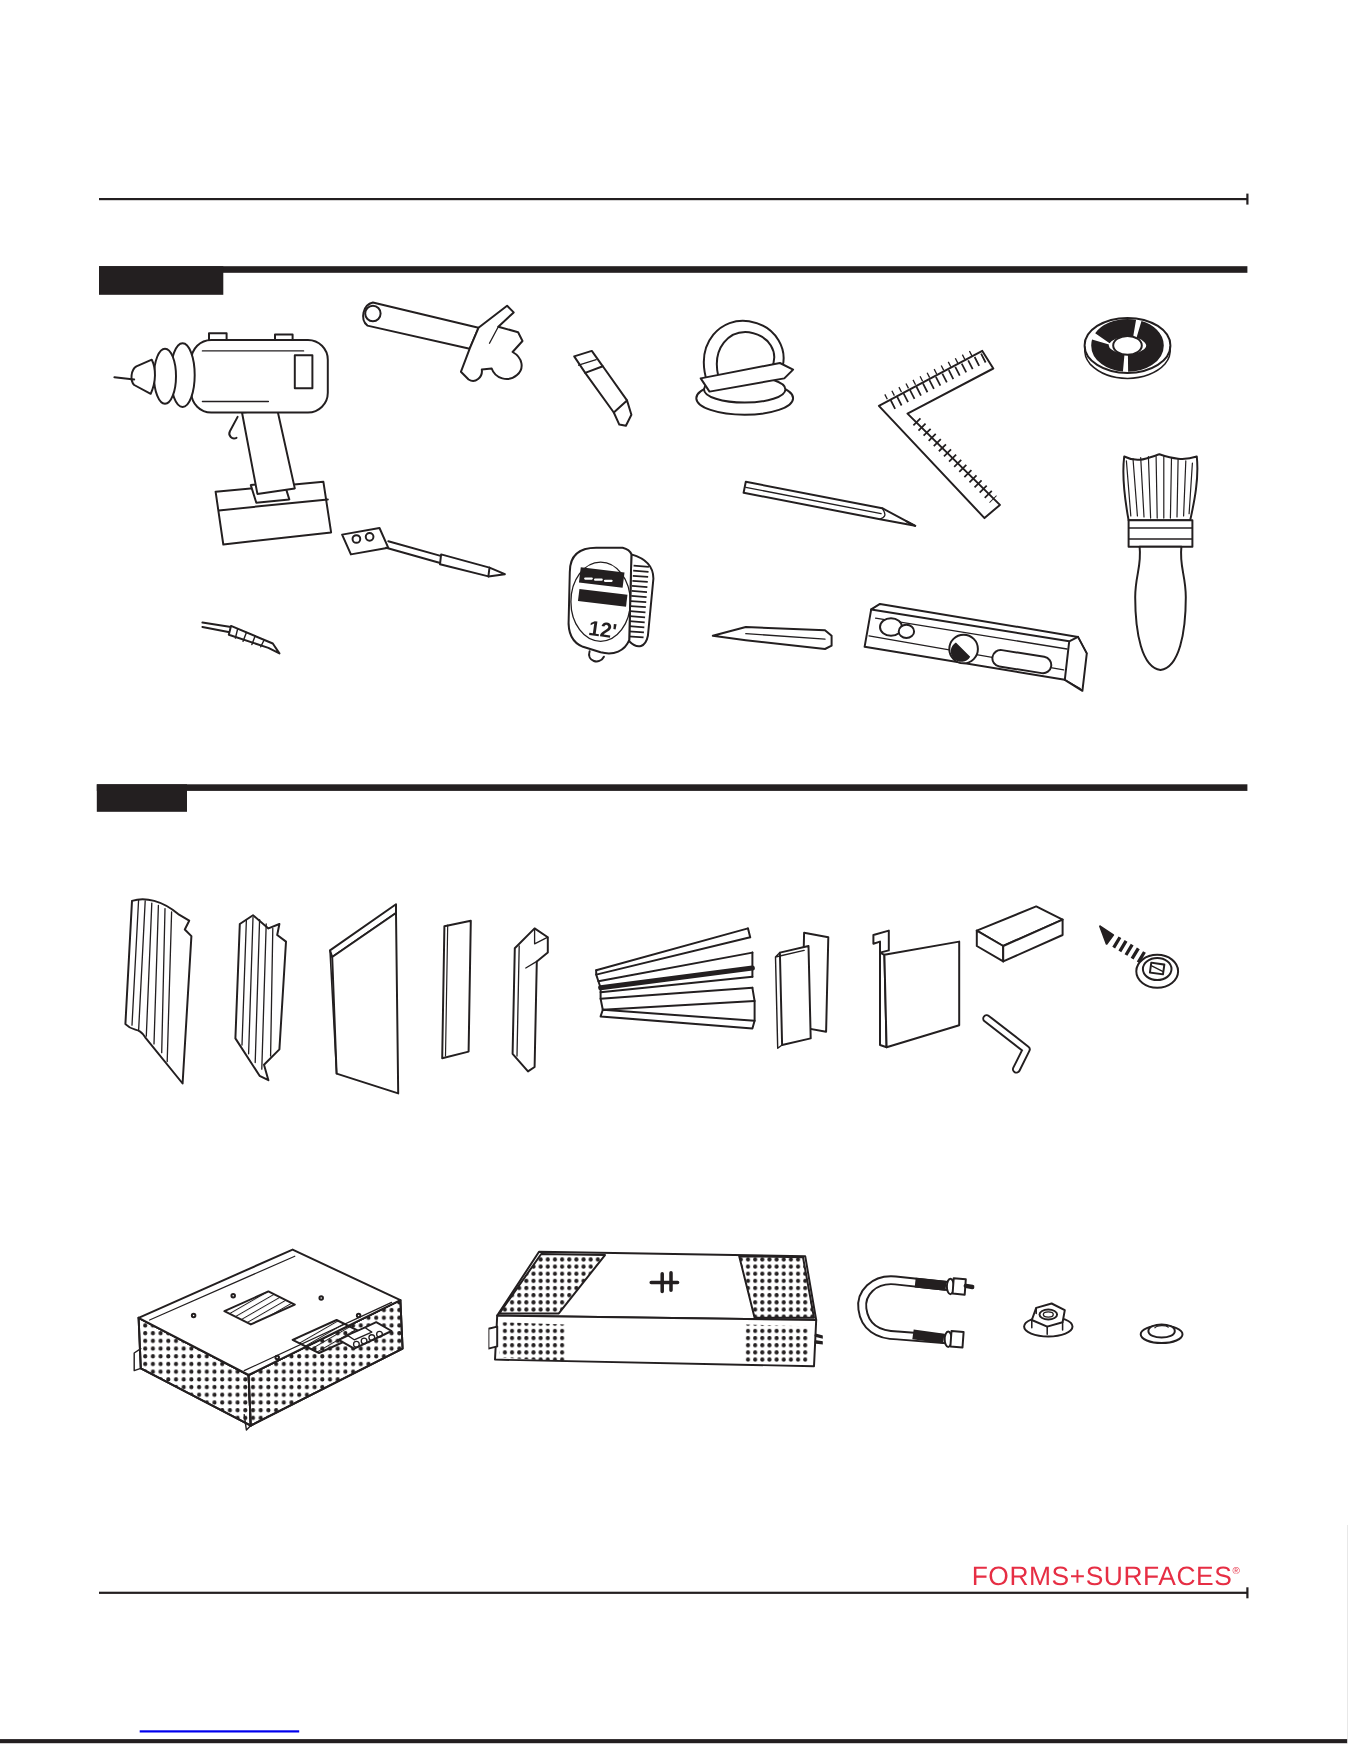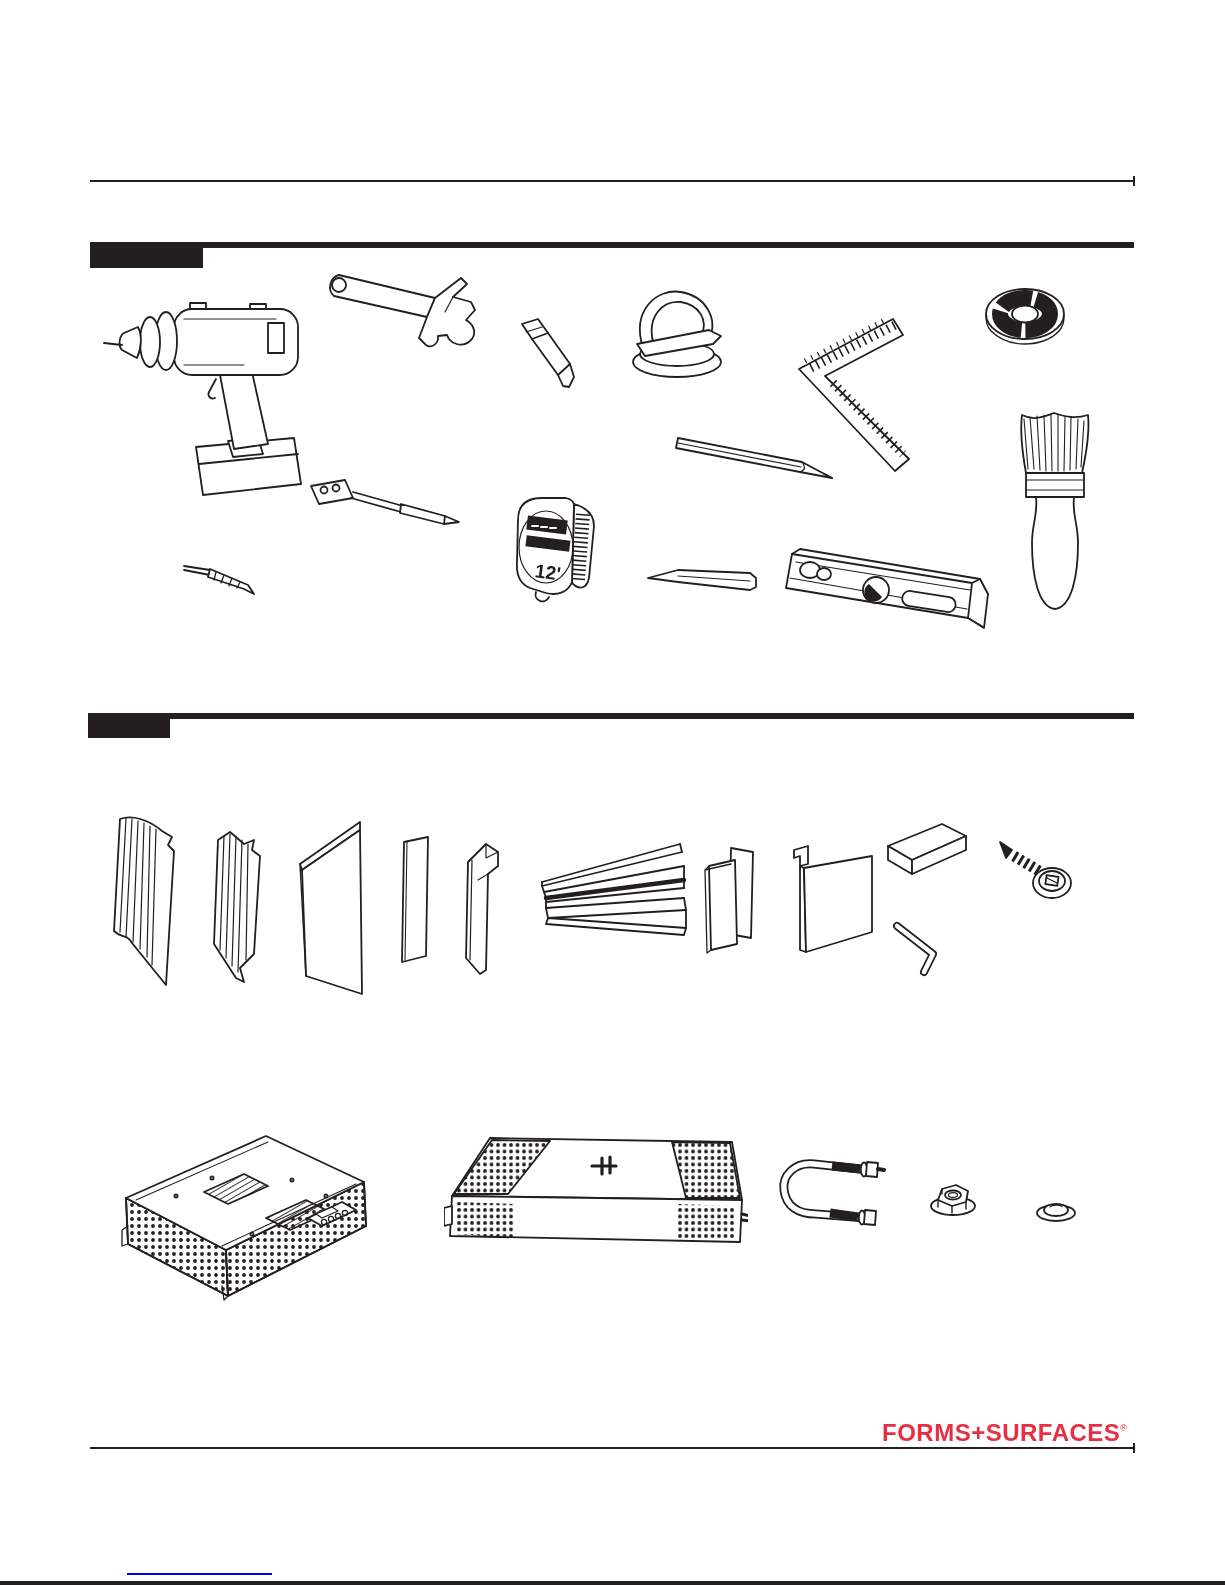--- a/index.html
+++ b/index.html
@@ -3,22 +3,22 @@
 <meta charset="utf-8">
 <style>
   html,body{margin:0;padding:0;background:#d8d8d8;font-family:"Liberation Sans",sans-serif;}
   .page{position:relative;width:1225px;height:1585px;background:#ffffff;margin:0 auto;overflow:hidden;}
   .rule{position:absolute;background:#231f20;}
   .bar-label{position:absolute;background:#231f20;}
   .art{position:absolute;}
   .art path,.art line,.art ellipse,.art circle,.art rect,.art polyline,.art polygon{
     stroke:#231f20;stroke-width:1.8;fill:none;stroke-linecap:round;stroke-linejoin:round;}
   .logo{position:absolute;top:1416px;right:98px;color:#e62e44;font-size:24px;line-height:24px;white-space:nowrap;letter-spacing:.5px;}
-  .logo .b{font-weight:700;}
-  .logo .r{font-weight:700;}
+  .logo .b{font-weight:400;}
+  .logo .r{font-weight:400;}
   .logo sup{font-size:9px;vertical-align:10px;letter-spacing:0;}
   .blue-line{position:absolute;left:127px;top:1573px;width:145px;height:2px;background:#0000ee;}
   .bottom-border{position:absolute;left:0;top:1581px;width:1225px;height:4px;background:#231f20;}
 </style>
 </head>
 <body>
 
 <div class="page">
 
   <div class="rule" style="left:90px;top:180px;width:1044px;height:2px;"></div>

